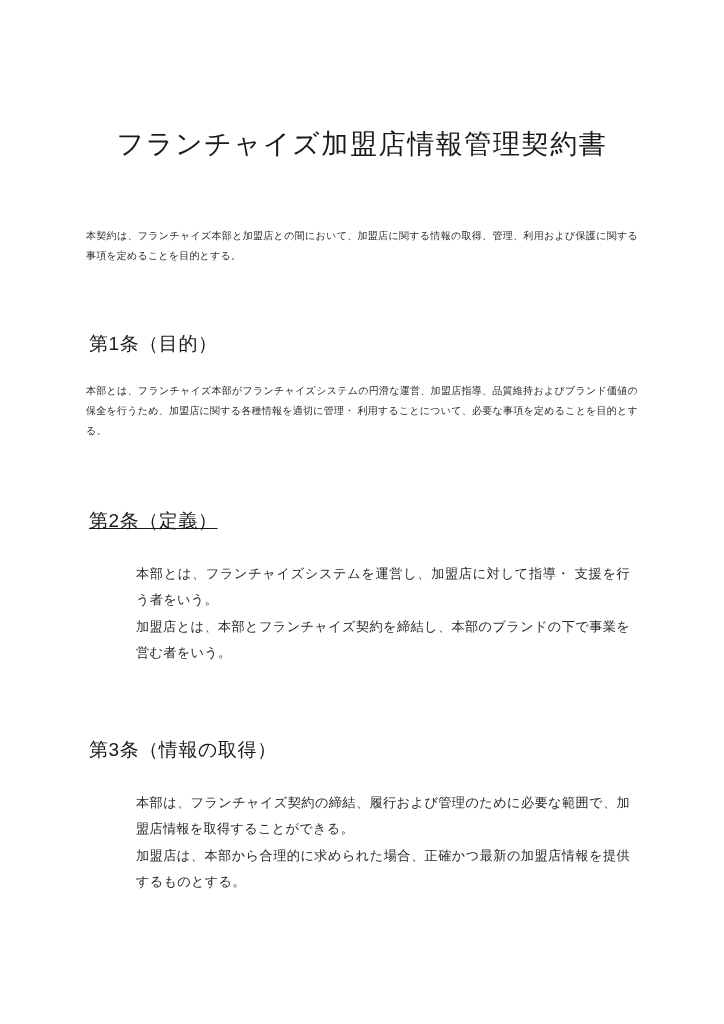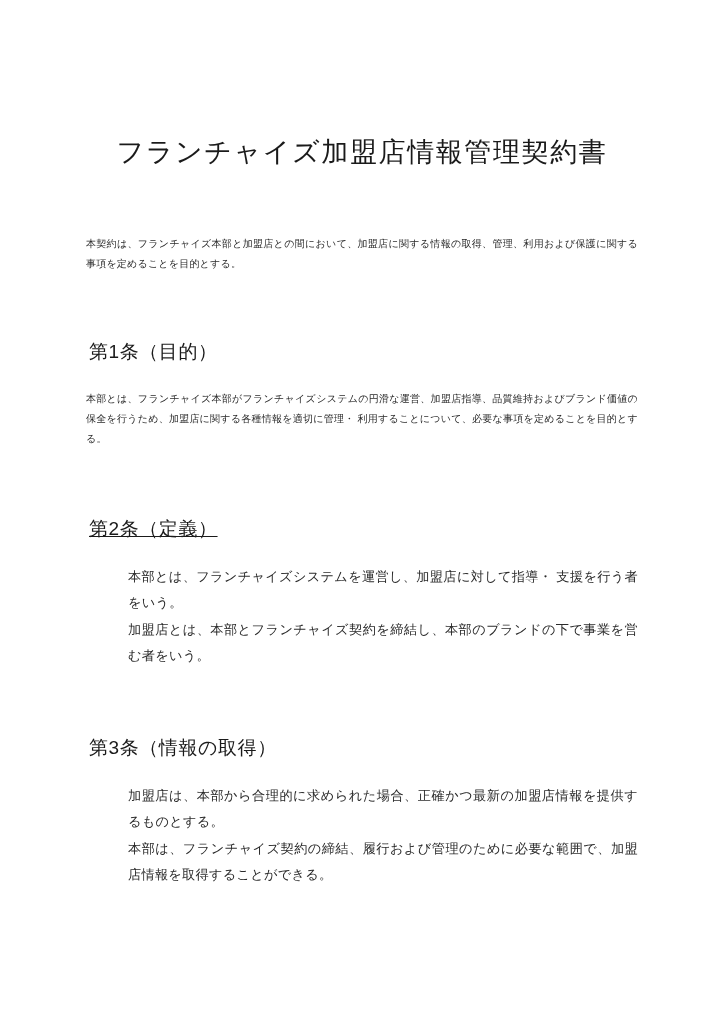--- a/index.html
+++ b/index.html
@@ -15,21 +15,21 @@
     position: relative;
     width: 724px;
     height: 1024px;
     background: #ffffff;
     overflow: hidden;
     box-sizing: border-box;
   }
   .content {
     position: absolute;
     left: 86px;
-    top: 16px;
+    top: 8px;
     width: 552px;
   }
 
   
   .doc-title {
     margin: 0;
     padding: 0;
     font-size: 27px;
     font-weight: 400;
     line-height: 1.4;
@@ -65,21 +65,21 @@
     color: #1a1a1a;
   }
   .h-gap-1 { padding-top: 61px; }
   .h-gap-2 { padding-top: 63px; text-decoration: underline; }
   .h-gap-3 { padding-top: 62px; }
 
   .body-gap { padding-top: 20px; }
 
   
   .indent-block {
-    margin: 0;
+    margin: 8px;
     padding-left: 42px;
     padding-top: 17px;
   }
   .indent-item {
     margin: 0;
     font-size: 13.2px;
     font-weight: 400;
     line-height: 2.0;
     letter-spacing: 0.02em;
     color: #2b2b2b;
@@ -101,18 +101,18 @@
     <p class="para body-gap">本部とは、フランチャイズ本部がフランチャイズシステムの円滑な運営、加盟店指導、品質維持およびブランド価値の保全を行うため、加盟店に関する各種情報を適切に管理・ 利用することについて、必要な事項を定めることを目的とする。</p>
 
     <h2 class="article-heading h-gap-2">第2条（定義）</h2>
     <div class="indent-block">
       <p class="indent-item">本部とは、フランチャイズシステムを運営し、加盟店に対して指導・ 支援を行う者をいう。</p>
       <p class="indent-item">加盟店とは、本部とフランチャイズ契約を締結し、本部のブランドの下で事業を営む者をいう。</p>
     </div>
 
     <h2 class="article-heading h-gap-3">第3条（情報の取得）</h2>
     <div class="indent-block">
+      <p class="indent-item">本部は、フランチャイズ契約の締結、履行および管理のために必要な範囲で、加盟店情報を取得することができる。</p>
       <p class="indent-item">加盟店は、本部から合理的に求められた場合、正確かつ最新の加盟店情報を提供するものとする。</p>
-      <p class="indent-item">本部は、フランチャイズ契約の締結、履行および管理のために必要な範囲で、加盟店情報を取得することができる。</p>
     </div>
 
   </div>
 </div>
 
 </body></html>

